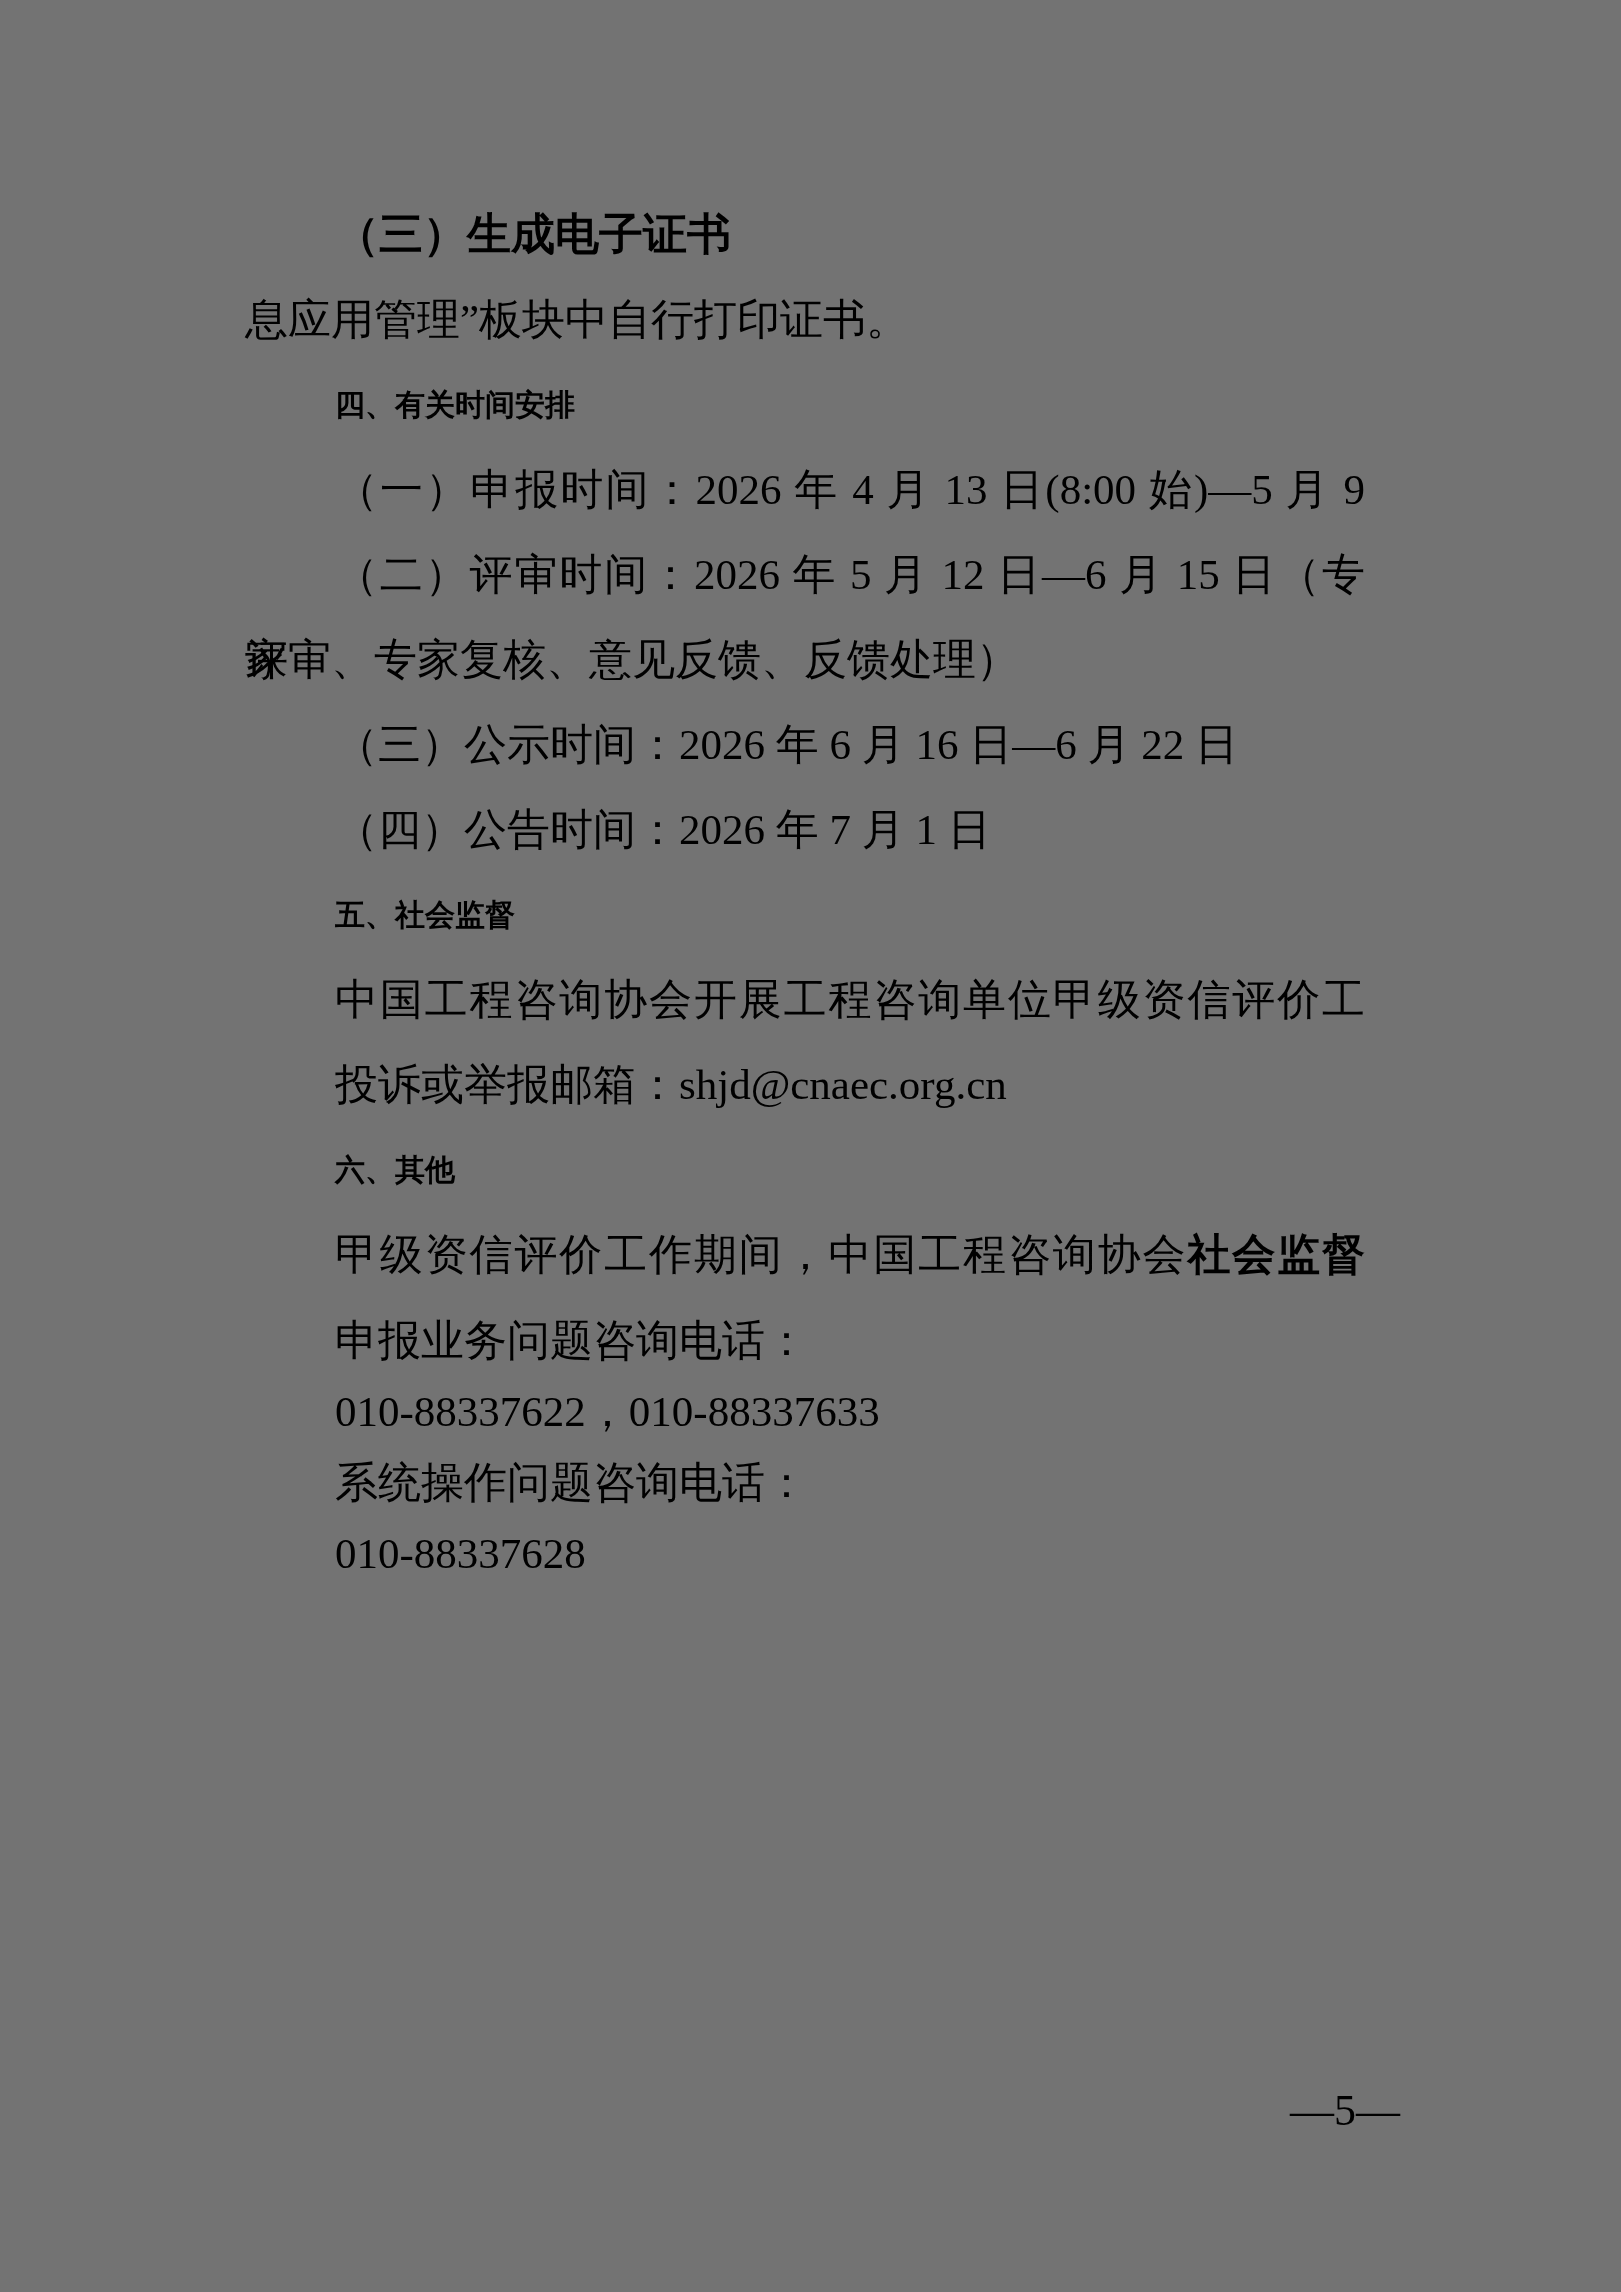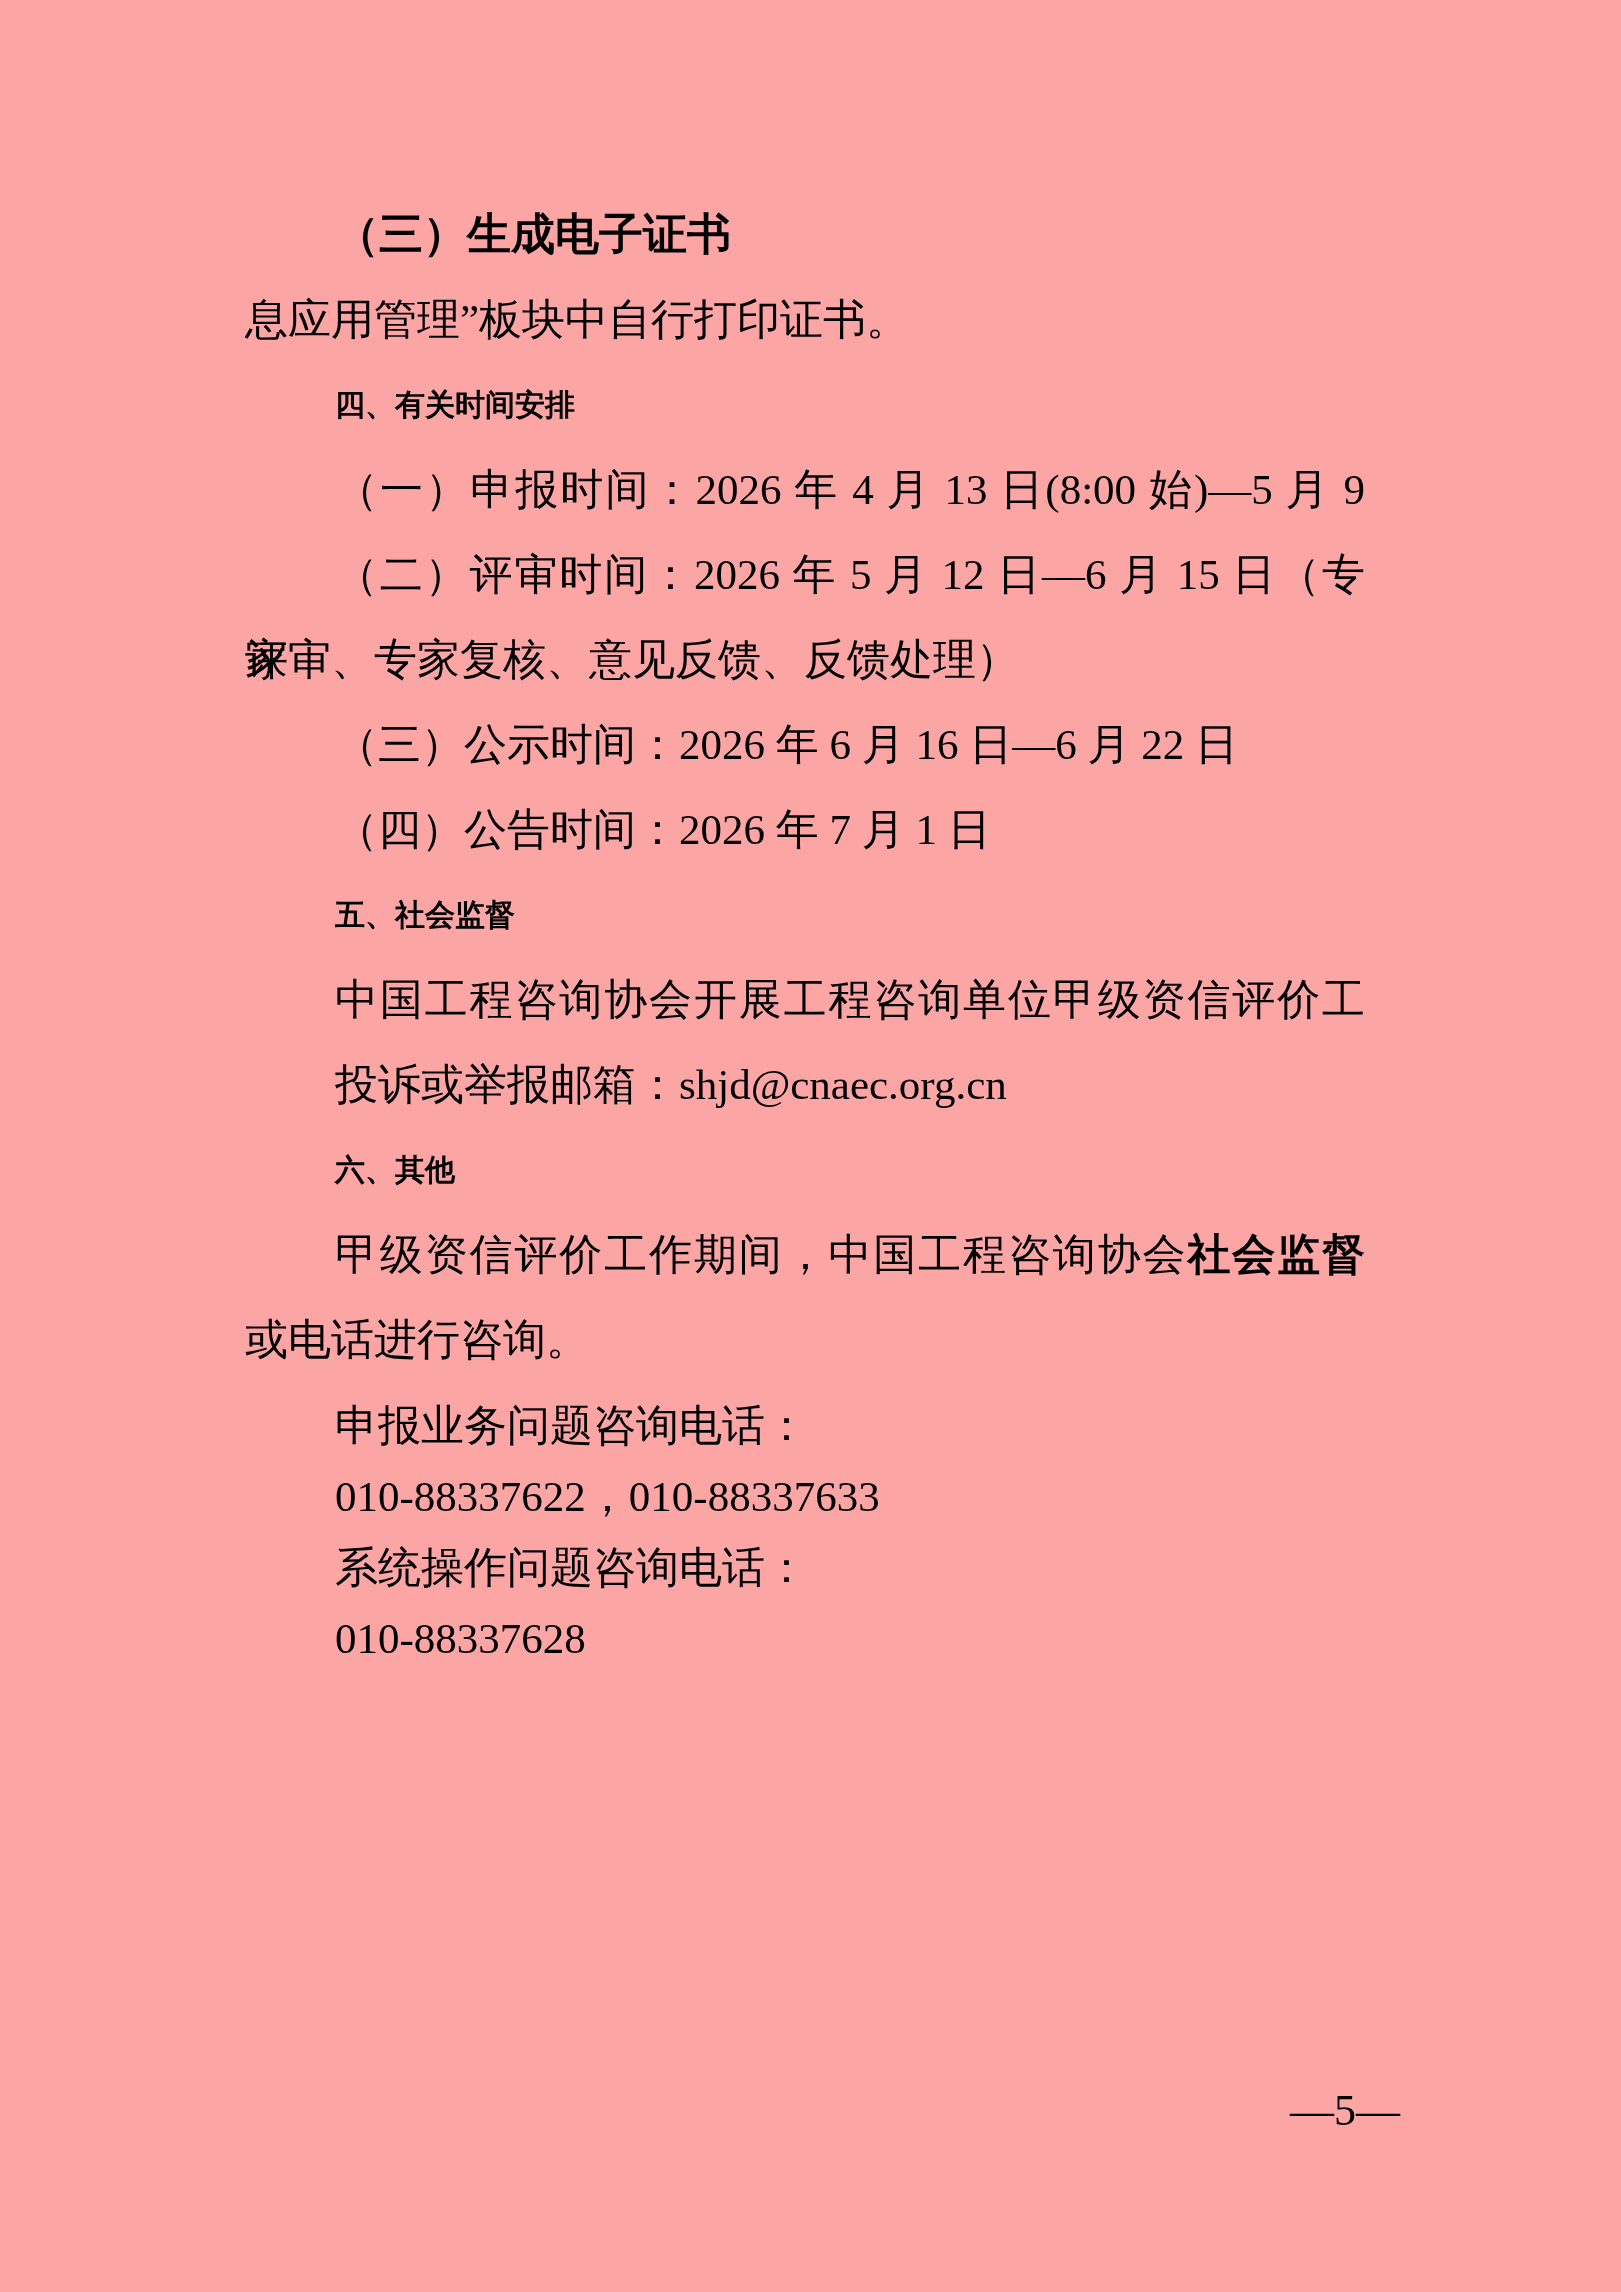--- a/index.html
+++ b/index.html
@@ -5,21 +5,21 @@
   html, body {
     margin: 0;
     padding: 0;
     background: #e8e8e8;
   }
   .page {
     position: relative;
     width: 1621px;
     height: 2293px;
     margin: 0 auto;
-    background: #fca5a5;
+    background: #737373;
     color: #000000;
     overflow: hidden;
   }
   .text-block {
     position: absolute;
     left: 245px;
     top: 192px;
     width: 1120px;
   }
   .line {
@@ -92,21 +92,20 @@
     <div class="line h-hei indent">五、社会监督</div>
 
     <div class="line body indent fill">中国工程咨询协会开展工程咨询单位甲级资信评价工</div>
     <div class="line body indent">投诉或举报邮箱：shjd@cnaec.org.cn</div>
 
     <div class="line h-hei indent">六、其他</div>
 
     <div class="line body indent fill">
       <span>甲级资信评价工作期间，中国工程咨询协会</span><span class="bold">社会监督</span>
     </div>
-    <div class="line body">或电话进行咨询。</div>
 
     <div class="line body indent tight tight-first">申报业务问题咨询电话：</div>
     <div class="line body indent tight">010-88337622，010-88337633</div>
     <div class="line body indent tight">系统操作问题咨询电话：</div>
     <div class="line body indent tight">010-88337628</div>
 
   </div>
 
   <div class="page-number">—5—</div>
 </div>

